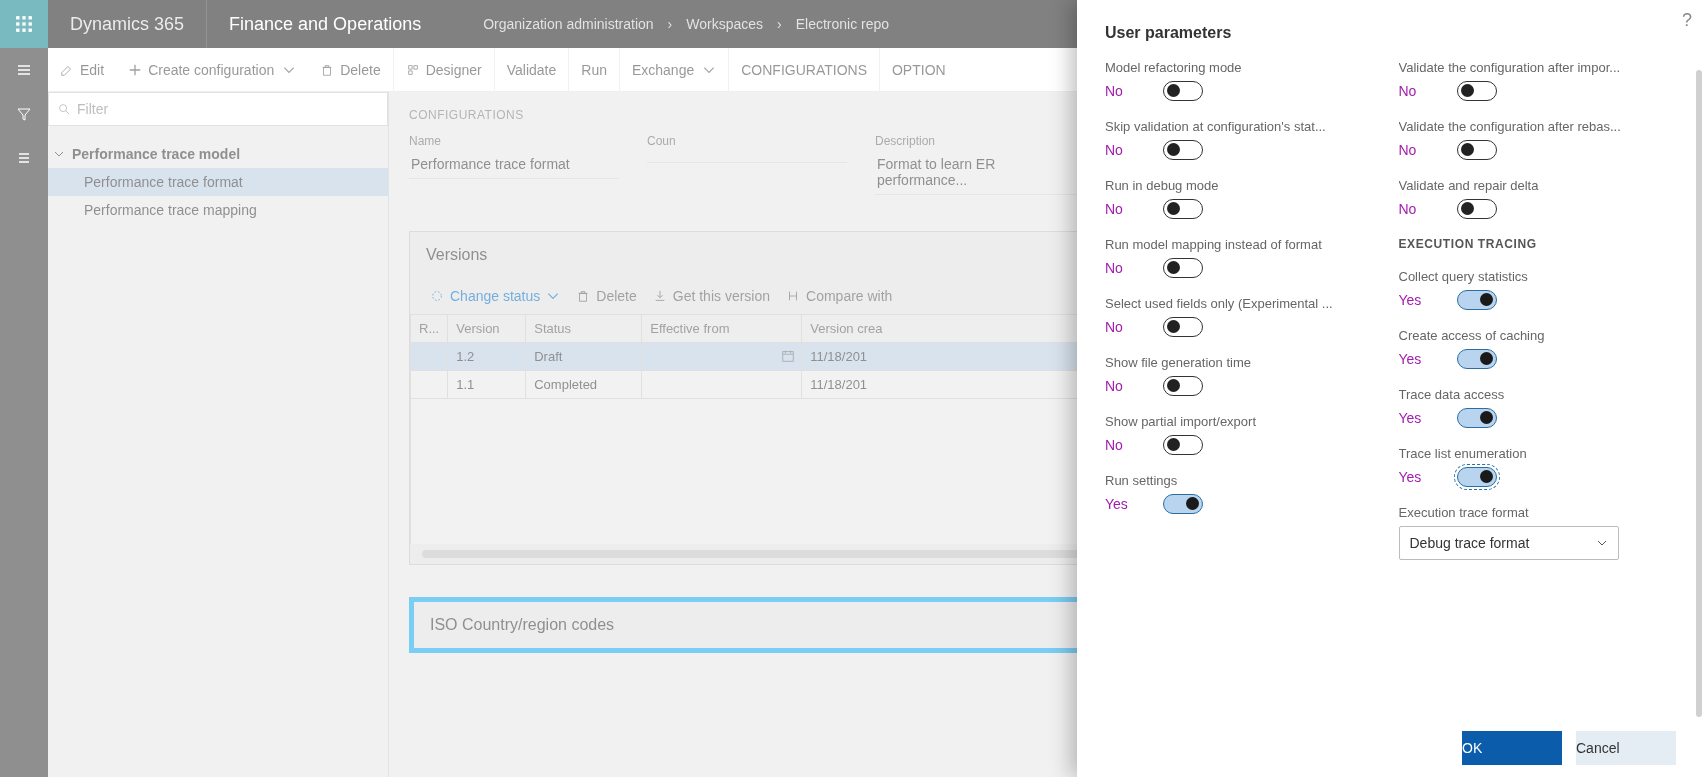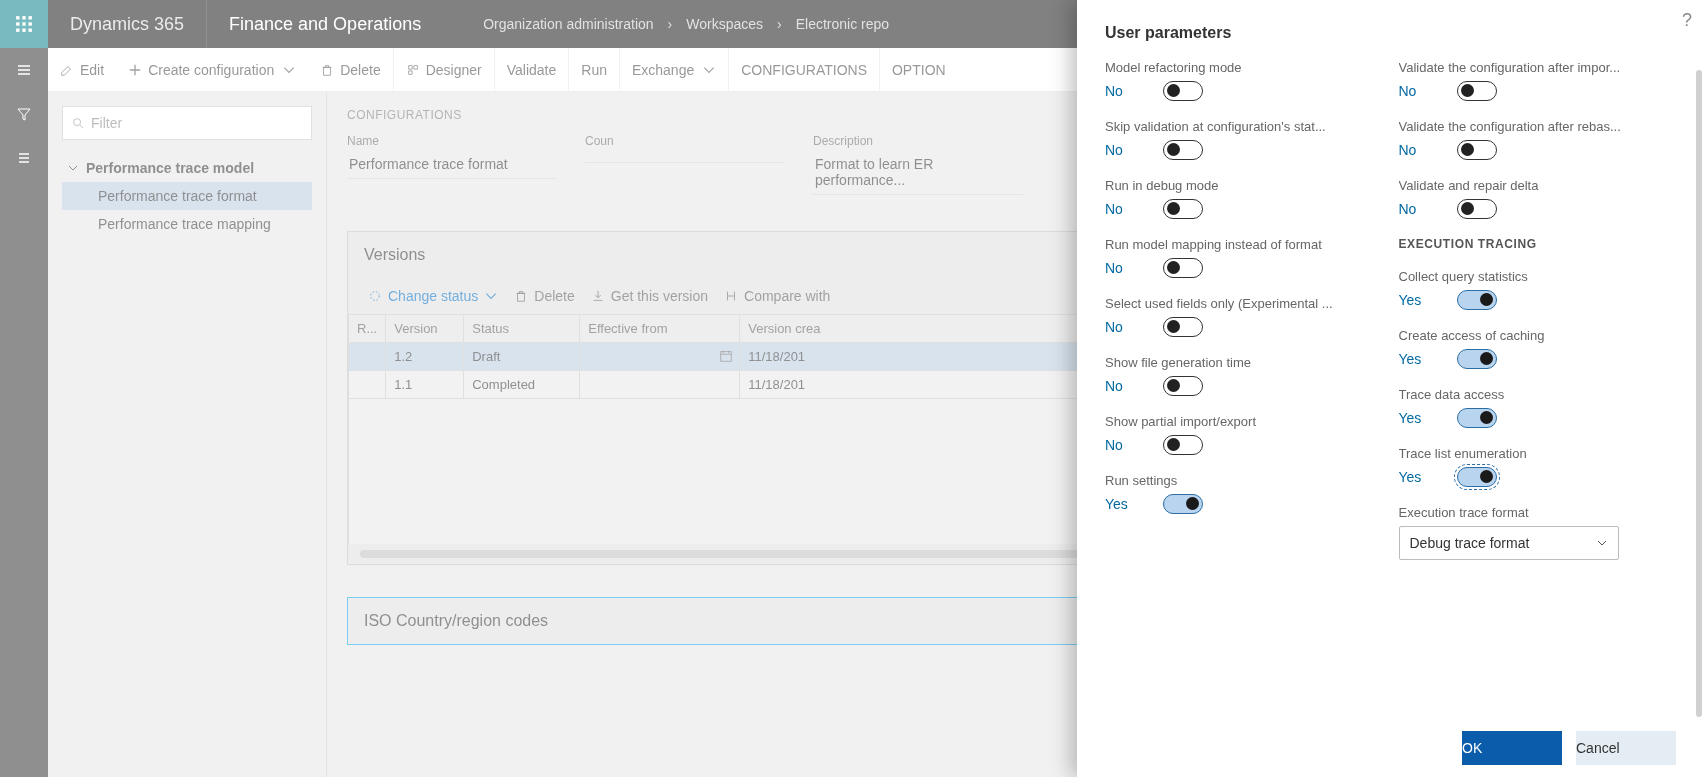--- a/index.html
+++ b/index.html
@@ -16,21 +16,21 @@
   .cmdbar { height:44px; background:#fff; border-bottom:1px solid #e0e0e0; display:flex; align-items:center; padding-left:48px; }
   .cmd { display:flex; align-items:center; gap:6px; padding:0 12px; height:44px; color:#444; cursor:pointer; }
   .cmd.sep { border-left:1px solid #e5e5e5; }
   .cmd svg { width:14px; height:14px; }
   .cmd .chev { margin-left:2px; }
   
   .leftrail { position:absolute; left:0; top:48px; width:48px; bottom:0; background:#333; }
   .railbtn { width:48px; height:44px; display:flex; align-items:center; justify-content:center; color:#fff; }
   
   .main { position:absolute; left:48px; top:92px; right:0; bottom:0; background:#e6e6e6; display:flex; }
-  .treepane { width:279px; padding:14px; background:#e6e6e6; border-right:1px solid #ccc; }
+  .treepane { width:341px; padding:0; background:#e6e6e6; border-right:1px solid #ccc; }
   .filter { width:100%; height:34px; background:#fff; border:1px solid #c9c9c9; display:flex; align-items:center; padding:0 8px; color:#888; gap:6px; }
   .filter svg { width:14px; height:14px; }
   .tree { margin-top:14px; }
   .tree-row { padding:6px 6px 6px 22px; display:flex; align-items:center; gap:8px; color:#333; }
   .tree-row.root { font-weight:600; padding-left:6px; }
   .tree-row.sel { background:#b8cce0; }
   .tree-row.child { padding-left:36px; }
   
   .formpane { flex:1; padding:16px 16px 16px 20px; position:relative; display:flex; flex-direction:column; gap:12px; }
   .sect-title { color:#777; font-size:12px; letter-spacing:0.5px; }
@@ -43,33 +43,33 @@
   .versions { margin-top:24px; border:1px solid #bfbfbf; background:#dedede; padding:0; }
   .ver-head { padding:14px 16px; font-size:16px; color:#333; }
   .ver-tools { display:flex; gap:8px; padding:8px 16px; align-items:center; color:#006cc2; }
   .ver-tool { display:flex; align-items:center; gap:6px; color:#555; cursor:pointer; padding:2px 4px; }
   .ver-tool.primary { color:#006cc2; }
   .ver-tool svg { width:14px; height:14px; }
   table.ver { border-collapse:collapse; width:100%; background:#e8e8e8; }
   table.ver th { text-align:left; font-weight:400; color:#555; border:1px solid #c6c6c6; padding:6px 8px; font-size:13px; background:#e0e0e0; }
   table.ver td { border:1px solid #c6c6c6; padding:6px 8px; font-size:13px; }
   table.ver tr.selrow td { background:#b8cce0; }
-  .isopanel { margin-top:20px; border:1px solid #0ea5e9; background:#dedede; padding:14px 16px; font-size:16px; }
+  .isopanel { margin-top:20px; border:5px solid #0ea5e9; background:#dedede; padding:14px 16px; font-size:16px; }
   
   .scrim { position:absolute; inset:0; background:rgba(255,255,255,0.45); pointer-events:none; }
   
   .panel { position:absolute; top:0; right:0; width:627px; height:777px; background:#fff; box-shadow:-6px 0 20px rgba(0,0,0,0.25); padding:24px 28px 12px 28px; display:flex; flex-direction:column; }
   .panel h1 { font-size:16px; font-weight:600; margin-bottom:18px; }
   .panel-help { position:absolute; top:10px; right:12px; color:#888; font-size:18px; }
   .panel-body { flex:1; display:flex; gap:16px; overflow:auto;justify-content:center; }
   .colp { flex:1; display:flex; flex-direction:column; gap:18px; }
   .param { display:flex; flex-direction:column; gap:6px; }
   .param .lbl { color:#666; font-size:13px; white-space:nowrap; overflow:hidden; text-overflow:ellipsis; }
   .param .valrow { display:flex; align-items:center; gap:36px; }
-  .param .txt { width:22px; color:#0369a1; }
+  .param .txt { width:22px; color:#a21caf; }
   .toggle { width:40px; height:20px; border:1px solid #333; border-radius:20px; position:relative; background:#fff; display:inline-block; }
   .toggle .knob { position:absolute; top:2px; width:13px; height:13px; background:#222; border-radius:50%; left:3px; }
   .toggle.on { background:#b8d4ef; border-color:#2b6ea5; }
   .toggle.on .knob { left:22px; background:#1a1a1a; }
   .toggle.focus { outline:1px dashed #2b6ea5; outline-offset:2px; }
   .sect-head { font-size:12px; font-weight:600; letter-spacing:0.6px; color:#555; }
   .select { border:1px solid #bcbcbc; height:34px; padding:0 10px; display:flex; align-items:center; justify-content:space-between; border-radius:2px; width:220px; }
   .panel-footer { display:flex; justify-content:flex-end; gap:14px; padding-top:12px; }
   .btn { min-width:100px; height:34px; display:flex; align-items:center; justify-content:flex-start; cursor:pointer; font-size:14px; }
   .btn.primary { background:#0b5cab; color:#fff; }

